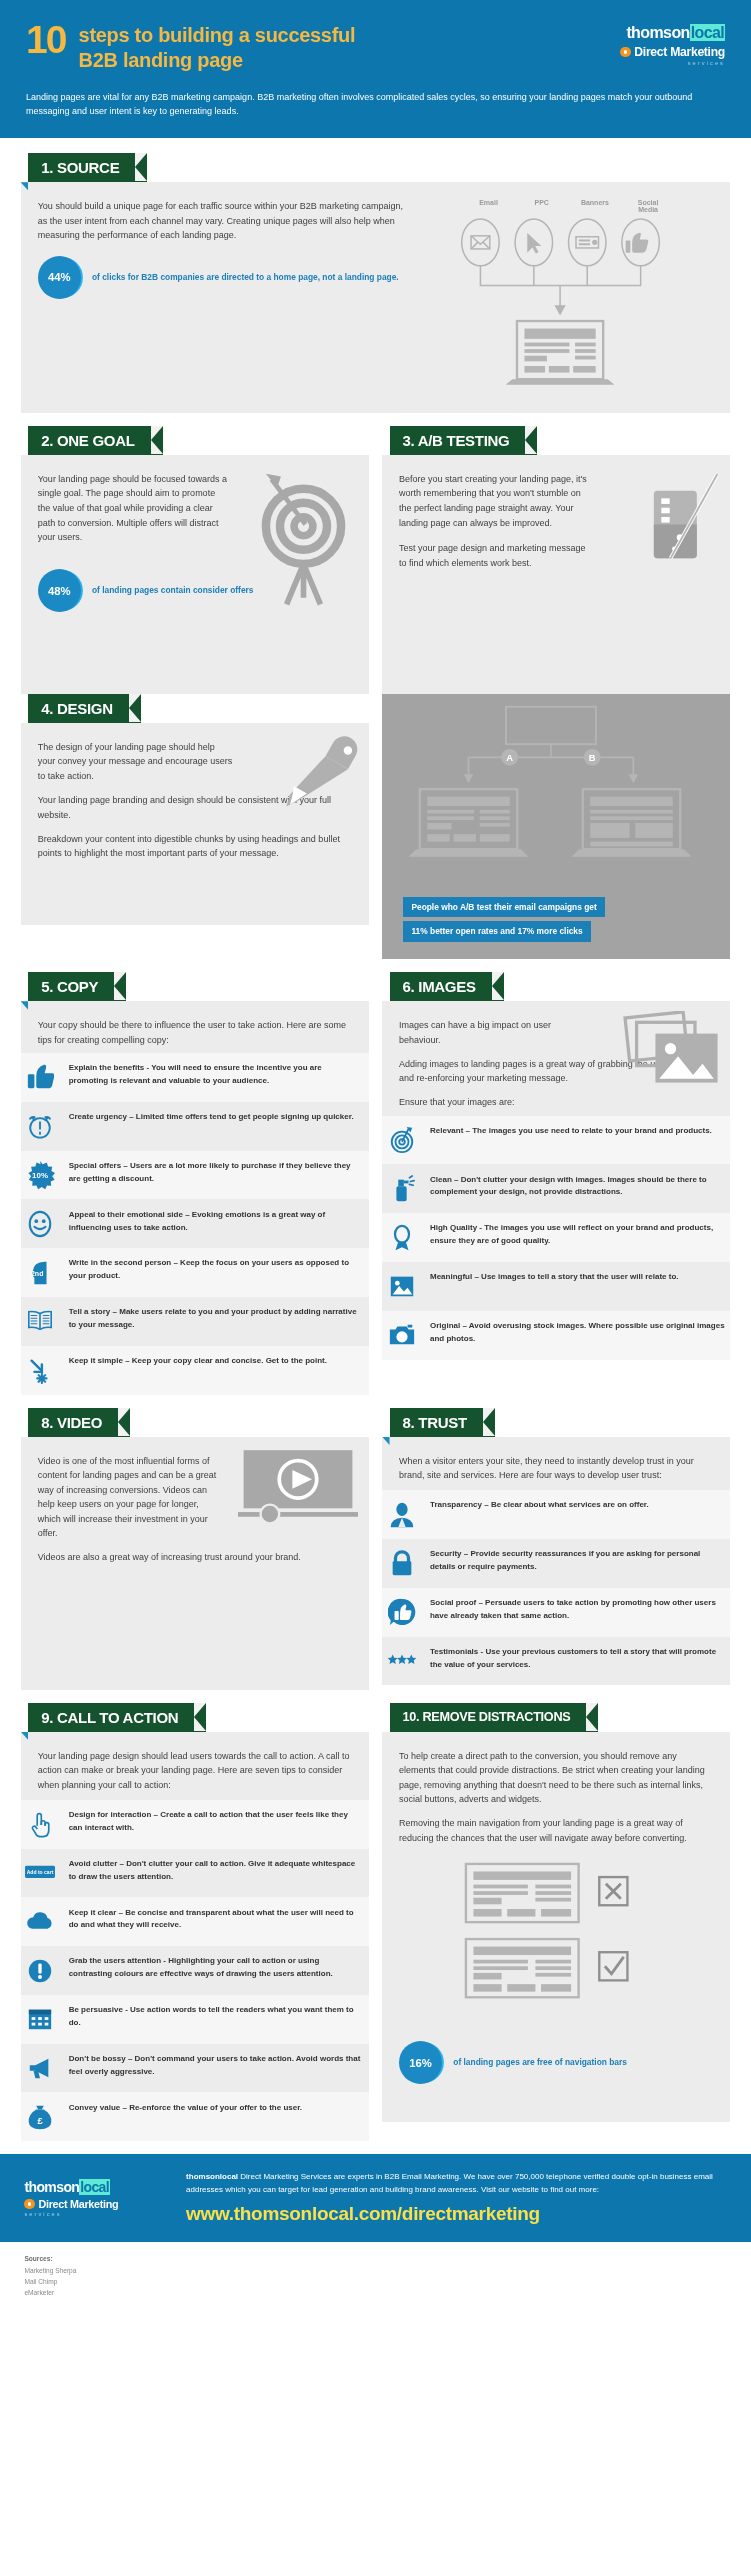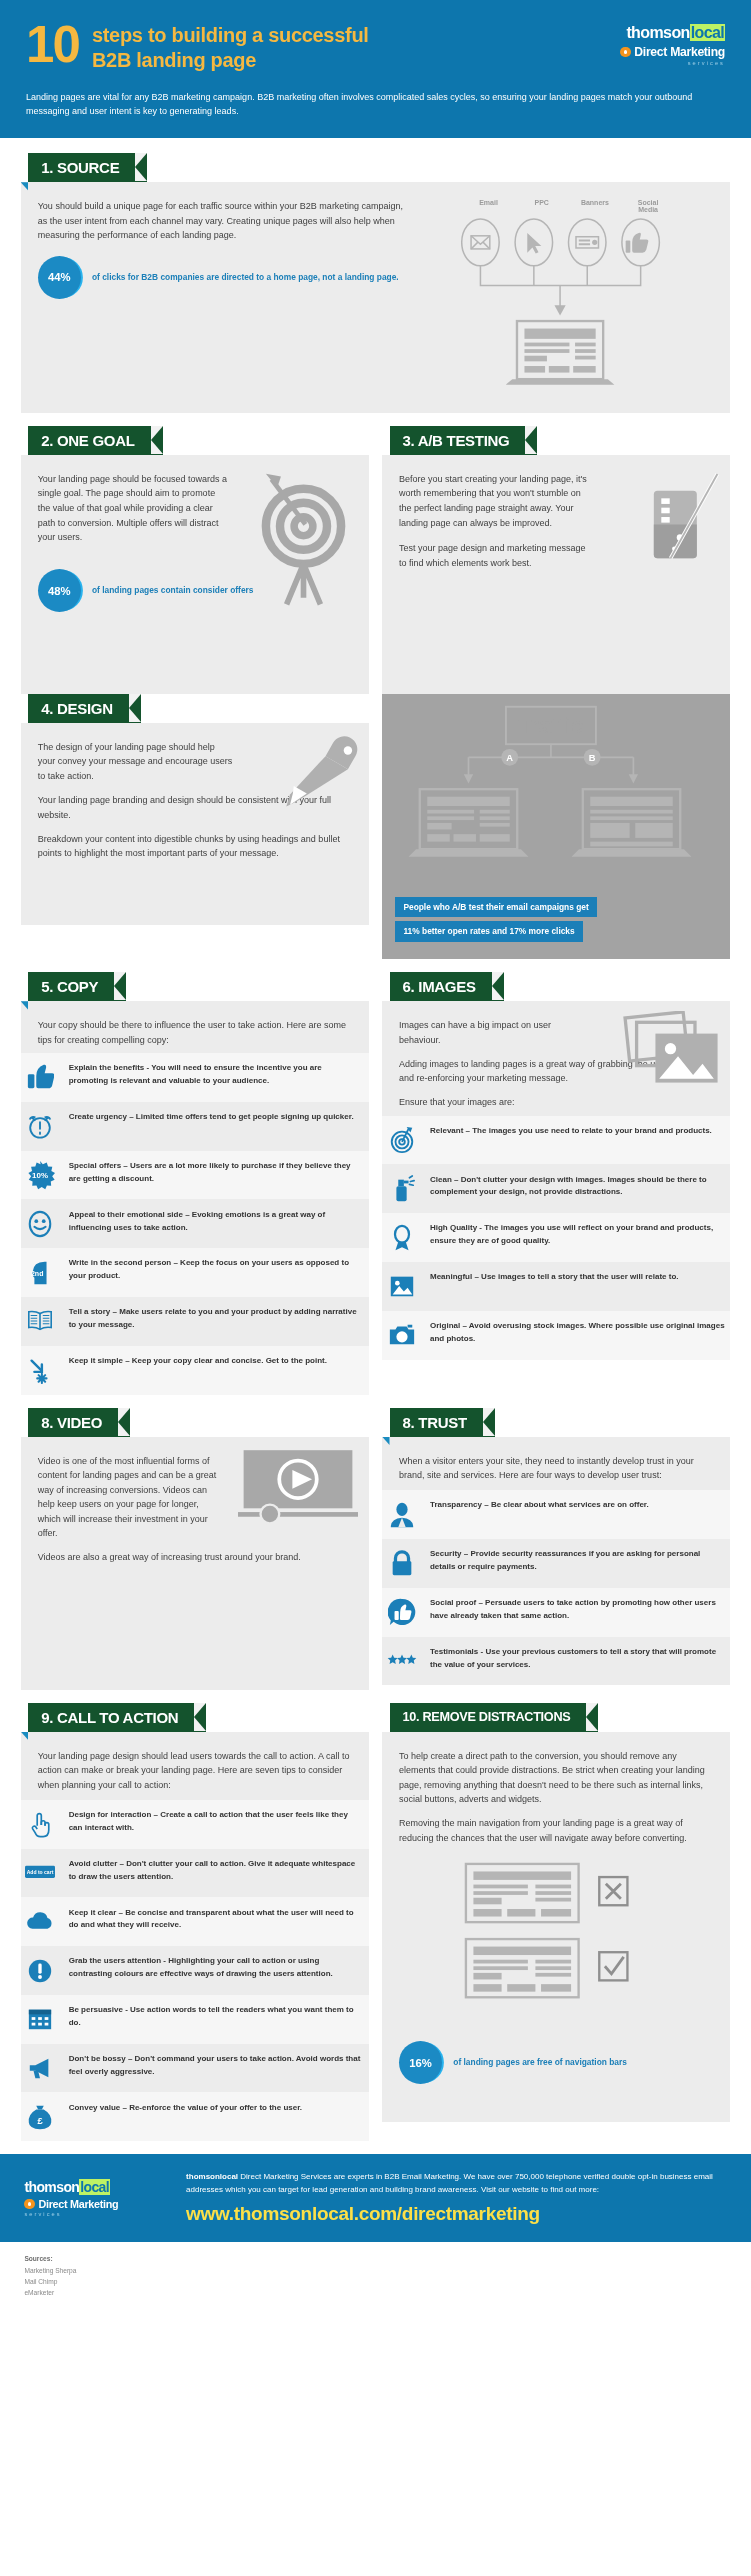--- a/index.html
+++ b/index.html
@@ -13,31 +13,31 @@
   .page { width: 751px; position: relative; }
 
   
   .header {
     background: #0d76ad;
     padding: 20.7px 26px 19px 26px;
   }
   .header-top { display: flex; align-items: flex-start; justify-content: space-between; }
   .title-wrap { display: flex; align-items: flex-start; gap: 13px; }
   .big-num {
-    font-size: 51px; font-weight: bold; color: #f5b841; line-height: 0.95;
+    font-size: 39px; font-weight: bold; color: #f5b841; line-height: 0.95;
     letter-spacing: -1.9px;
   }
   .title-lines { padding-top: 2.8px; }
   .title-lines div {
     font-size: 20px; font-weight: bold; color: #f5b841; line-height: 1.22;
     letter-spacing: -0.3px;
   }
   .logo { text-align: right; padding-top: 3.8px; }
   .logo-l1 { font-size: 16px; font-weight: bold; color: #ffffff; letter-spacing: -0.6px; }
-  .logo-l1 .hl { background: #bef264; color: #0d76ad; padding: 0 0.9px; }
+  .logo-l1 .hl { background: #5eead4; color: #0d76ad; padding: 0 0.9px; }
   .logo-l2 { font-size: 12.2px; font-weight: bold; color: #ffffff; margin-top: 2.8px;
              display: flex; align-items: center; justify-content: flex-end; gap: 3.8px; letter-spacing: -0.3px; }
   .logo-dot { width: 10.3px; height: 10.3px; border-radius: 50%; background: #f5941e; display: inline-block;
               position: relative; }
   .logo-dot::after { content: ""; position: absolute; left: 3.3px; top: 3.3px; width: 3.8px; height: 3.8px;
               border-radius: 50%; background: #ffffff; }
   .logo-l3 { font-size: 5.6px; color: #9fd0e8; letter-spacing: 2.1px; margin-top: 0.9px; }
   .intro { color: #ffffff; font-size: 9px; line-height: 1.55; margin-top: 19px; max-width: 702px; }
 
   
@@ -83,21 +83,21 @@
 
   
   .tips { margin-top: 9.4px; }
   .tip { display: flex; gap: 12.2px; align-items: flex-start; padding: 8.4px 5.6px 8.4px 3.8px; }
   .tip:nth-child(odd) { background: #f6f6f6; }
   .tip:nth-child(even) { background: #ececec; }
   .tip-icon { flex: 0 0 32px; height: 32px; display: flex; align-items: center; justify-content: center; }
   .tip-text { font-size: 8px; font-weight: bold; line-height: 1.6; color: #333333; padding-top: 0.9px; }
 
   
-  .callout { margin-top: 11.3px; }
+  .callout { margin-top: 11.3px; margin-left: 8px; }
   .callout div {
     background: #1b7fb8; color: #ffffff; font-size: 8.4px; font-weight: bold;
     padding: 4.7px 8.4px; display: inline-block; margin-bottom: 2.8px; line-height: 1.3;
   }
 
   
   .fig { display: flex; align-items: center; justify-content: center; }
   .fig svg { display: block; }
 
   

